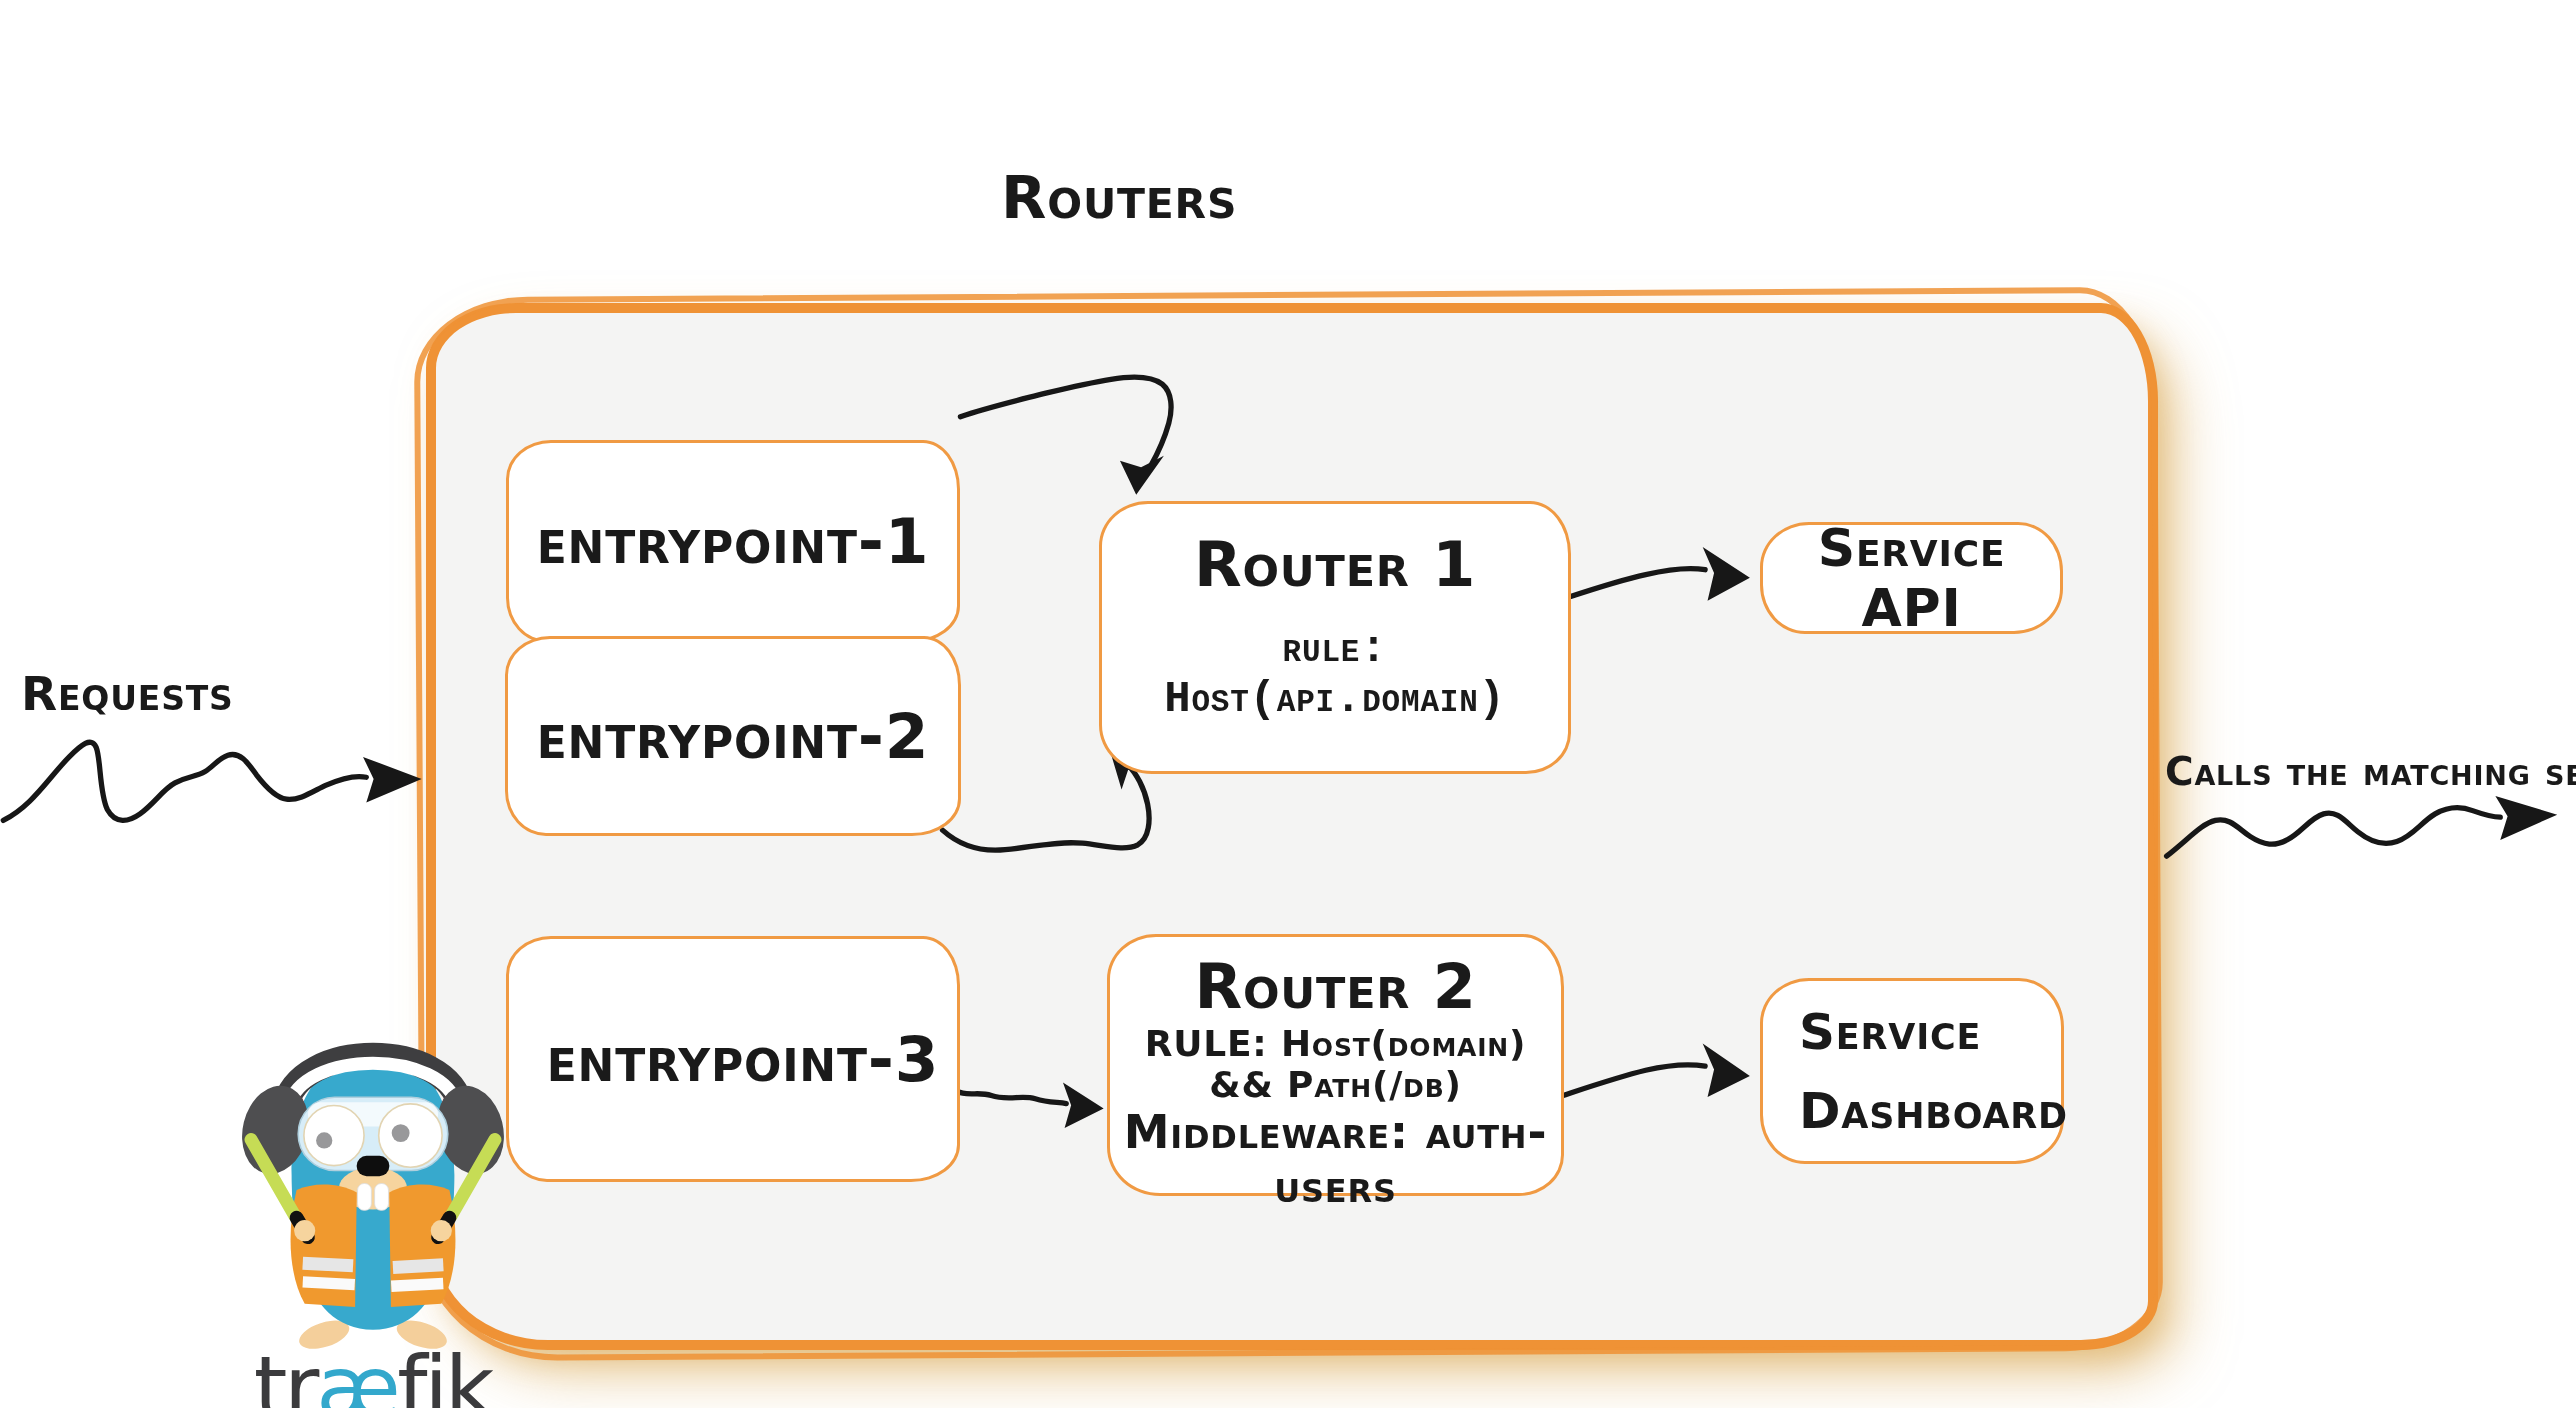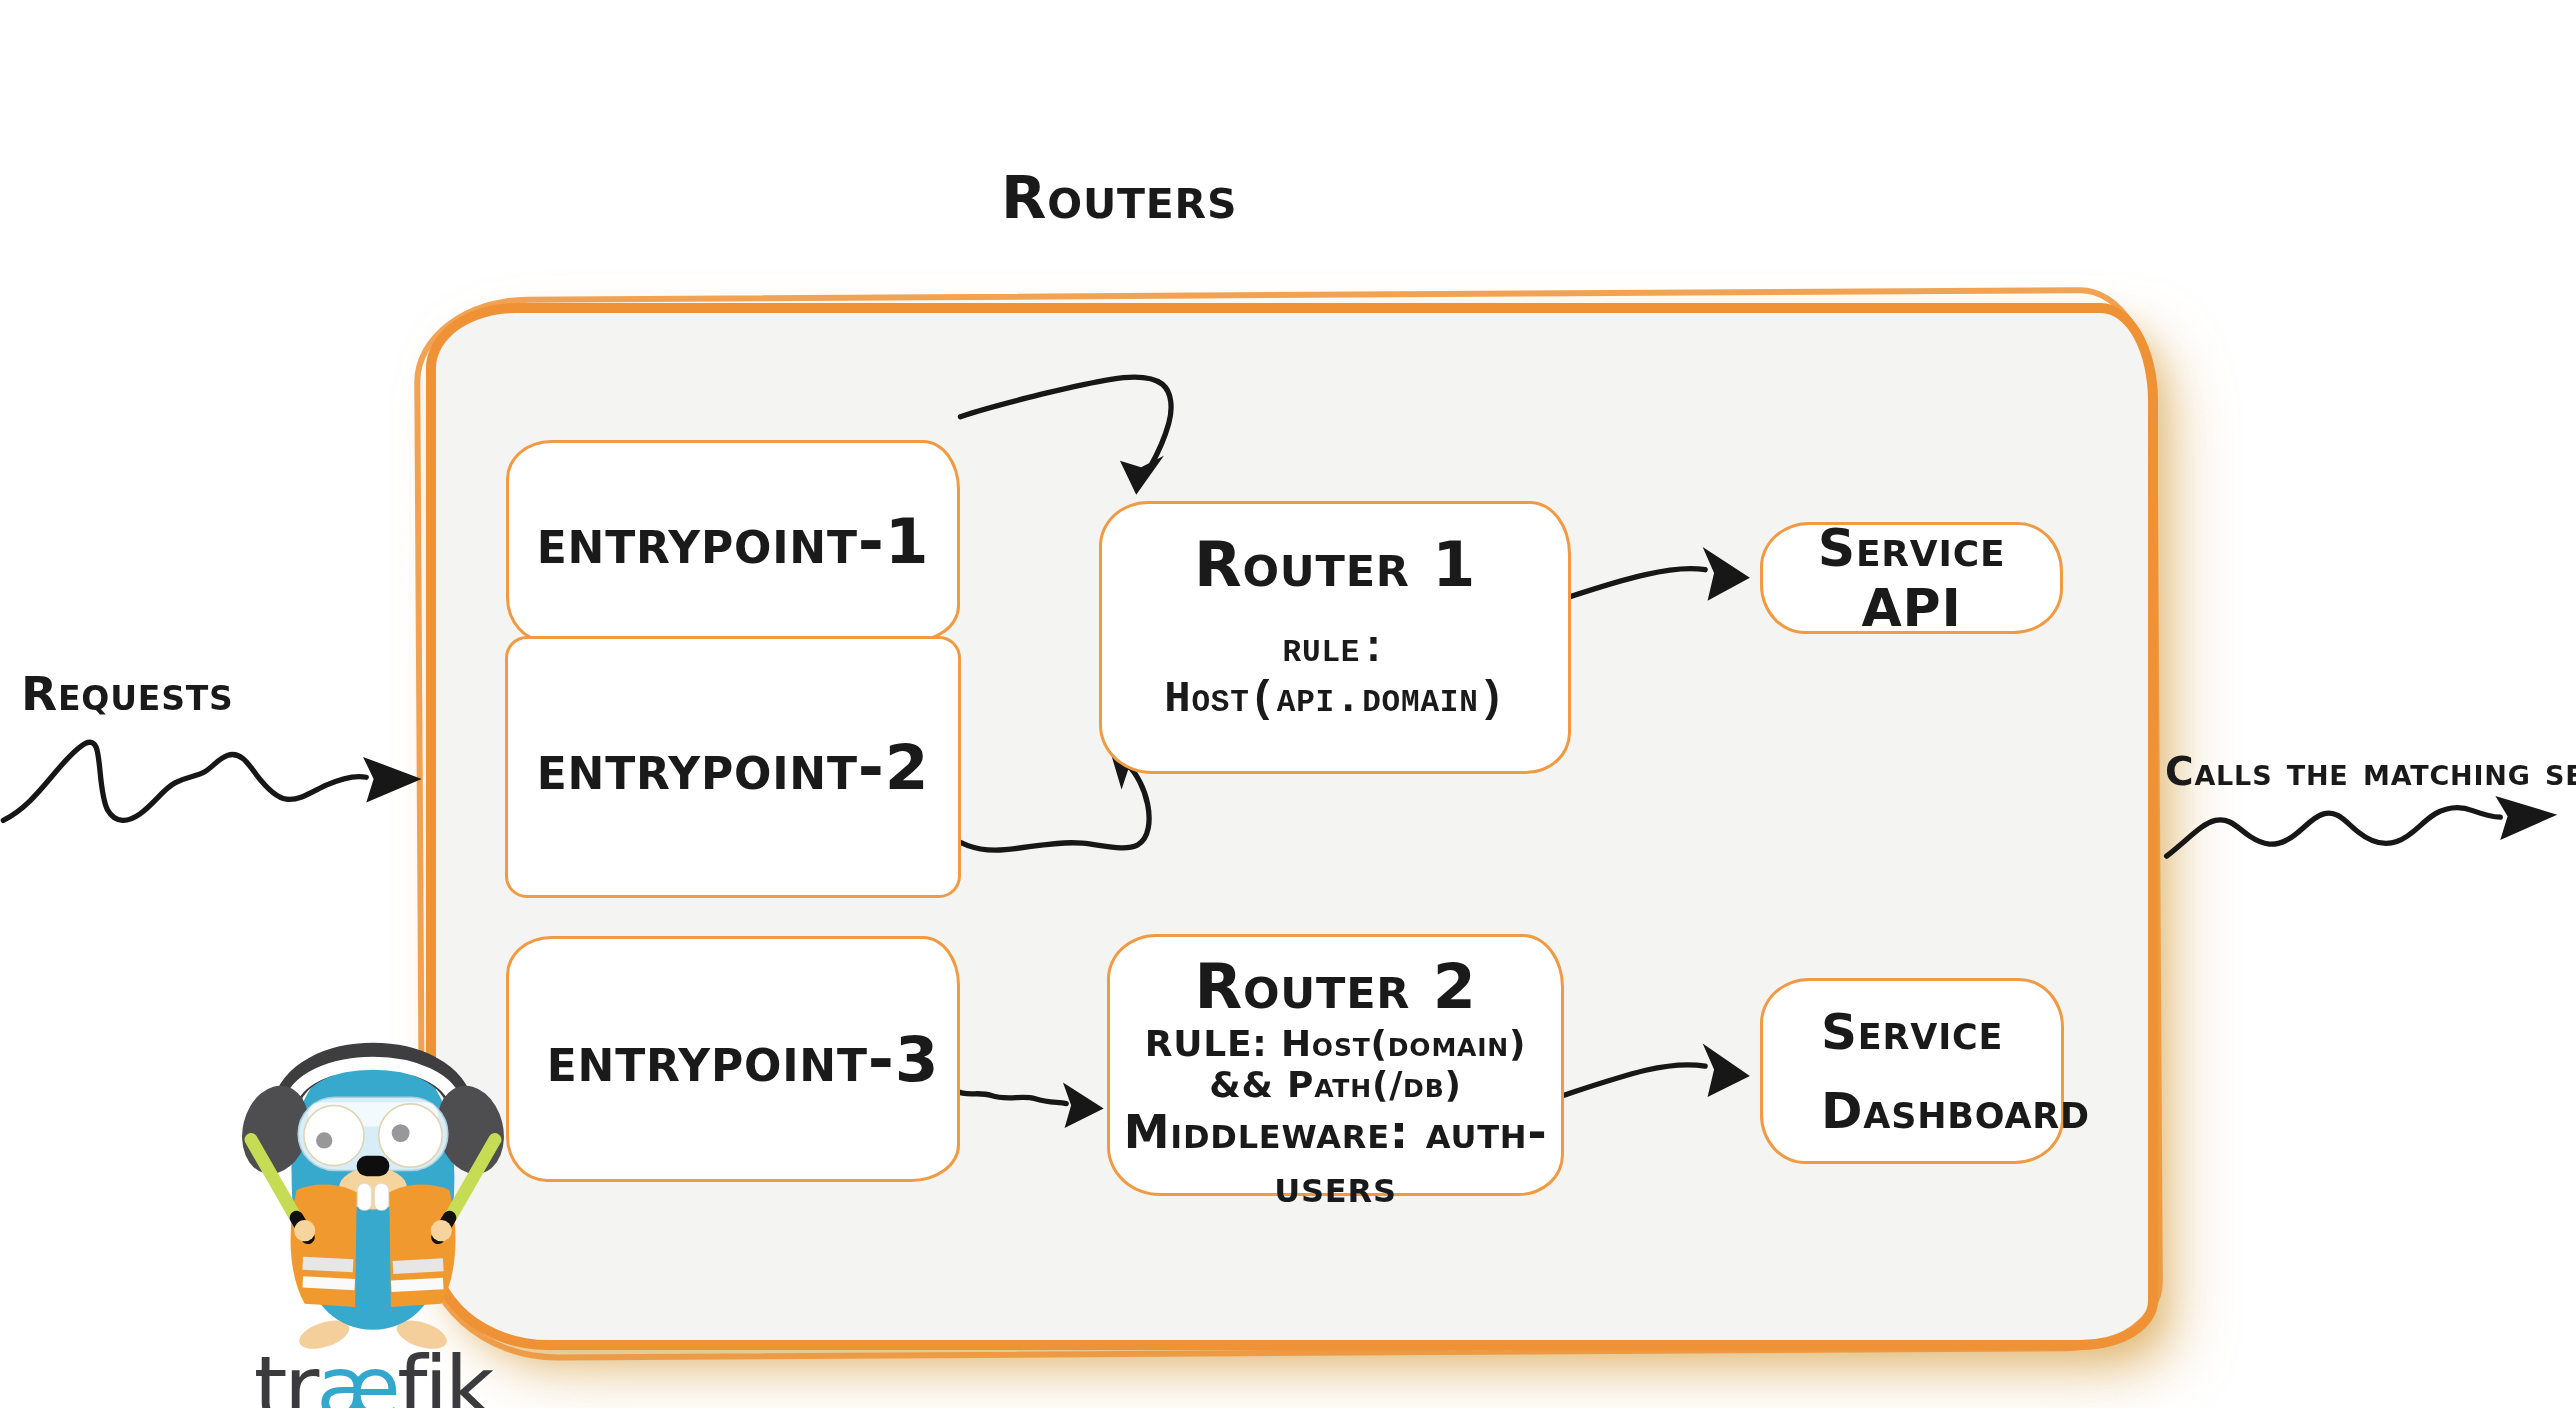--- a/index.html
+++ b/index.html
@@ -27,21 +27,21 @@
     display:flex;align-items:center;justify-content:center;text-align:center;
   }
   .ep{border-radius:45px 37px 49px 41px / 39px 49px 37px 45px;font-size:63px;}
   .router{flex-direction:column;border-radius:49px 41px 45px 53px / 45px 53px 41px 49px;margin-left:8px;}
   .svc{border-radius:49px 45px 49px 45px / 45px 49px 45px 49px;font-size:52px;}
   .router-title{font-size:62px;}
   .router-rule{font-size:44px;font-family:Liberation Mono, monospace;}
   .r2-rule{font-size:36px;}
   .r2-mw{font-size:46px;}
   .svc-dash{flex-direction:column;align-items:flex-start;justify-content:center;
-    padding-left:58px;gap:21px;text-align:left;}
+    padding-left:36px;gap:21px;text-align:left;}
   
   .page-title{position:absolute;left:1001px;top:163px;width:488px;font-size:59px;}
   .lbl-requests{position:absolute;left:21px;top:666px;font-size:47px;white-space:nowrap;}
   .lbl-calls{position:absolute;left:2165px;top:749px;font-size:39px;white-space:nowrap;}
   
   .arrows{position:absolute;left:0;top:0;width:2576px;height:1408px;pointer-events:none;}
   .arrows path.l{fill:none;stroke:#171717;stroke-width:6.5;stroke-linecap:round;}
   .arrows path.h{fill:#171717;stroke:none;}
   
   .logo{position:absolute;left:226px;top:1016px;width:293px;text-align:center;}
@@ -87,21 +87,21 @@
     </g>
     <g>
       <path class="l" d="M1908,1350 C1945,1338 1985,1324 2022,1315 C2048,1309 2072,1306 2095,1310"></path>
       <path class="h" d="M2092,1282 L2150,1322 L2098,1348 L2106,1314 Z"></path>
     </g>
   </svg>
 
   <div class="node ep hand" style="left:506px;top:396px;width:454px;height:203px;margin-top:44px;">
     <span>entrypoint-1</span>
   </div>
-  <div class="node ep hand" style="left:505px;top:636px;width:456px;height:262px;border-radius:22px;">
+  <div class="node ep hand" style="left:505px;top:636px;width:456px;height:200px;">
     <span>entrypoint-2</span>
   </div>
   <div class="node ep hand" style="left:506px;top:936px;width:454px;height:246px;padding-left:20px;">
     <span>entrypoint-3</span>
   </div>
 
   <div class="node router hand" style="left:1091px;top:501px;width:472px;height:273px;padding:24.4px 16.3px 47px 16.3px;justify-content:space-between;">
     <div class="router-title">Router 1</div>
     <div class="router-rule">rule: Host(api.domain)</div>
   </div>

